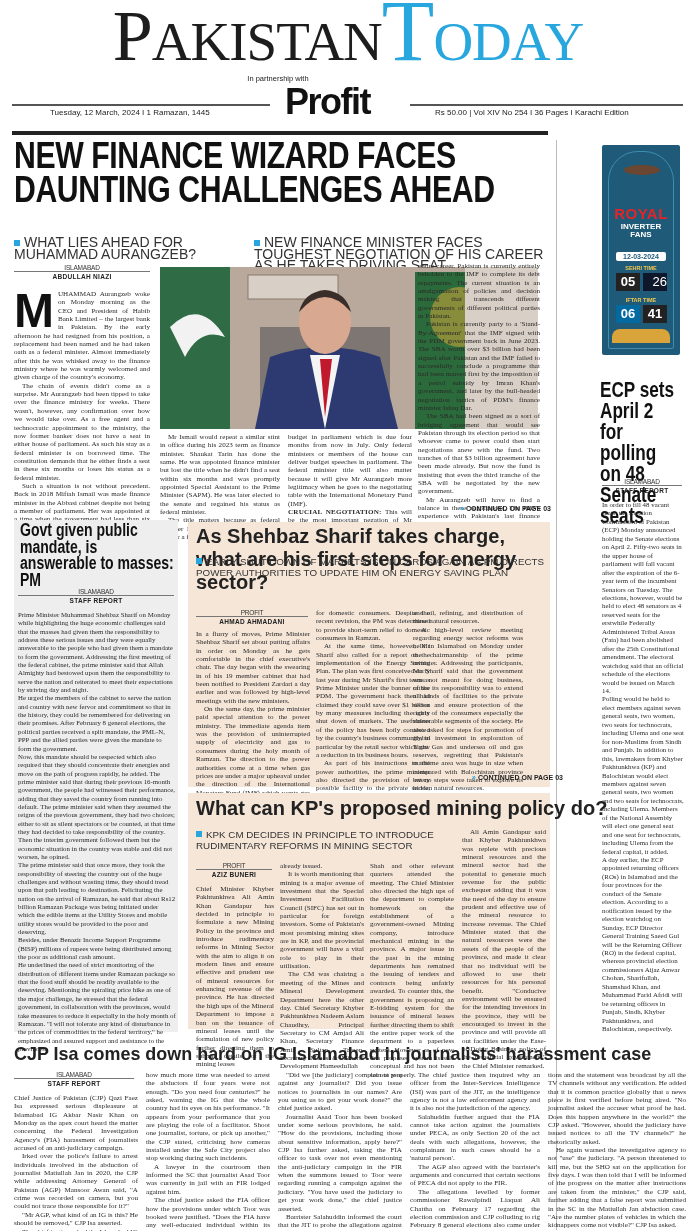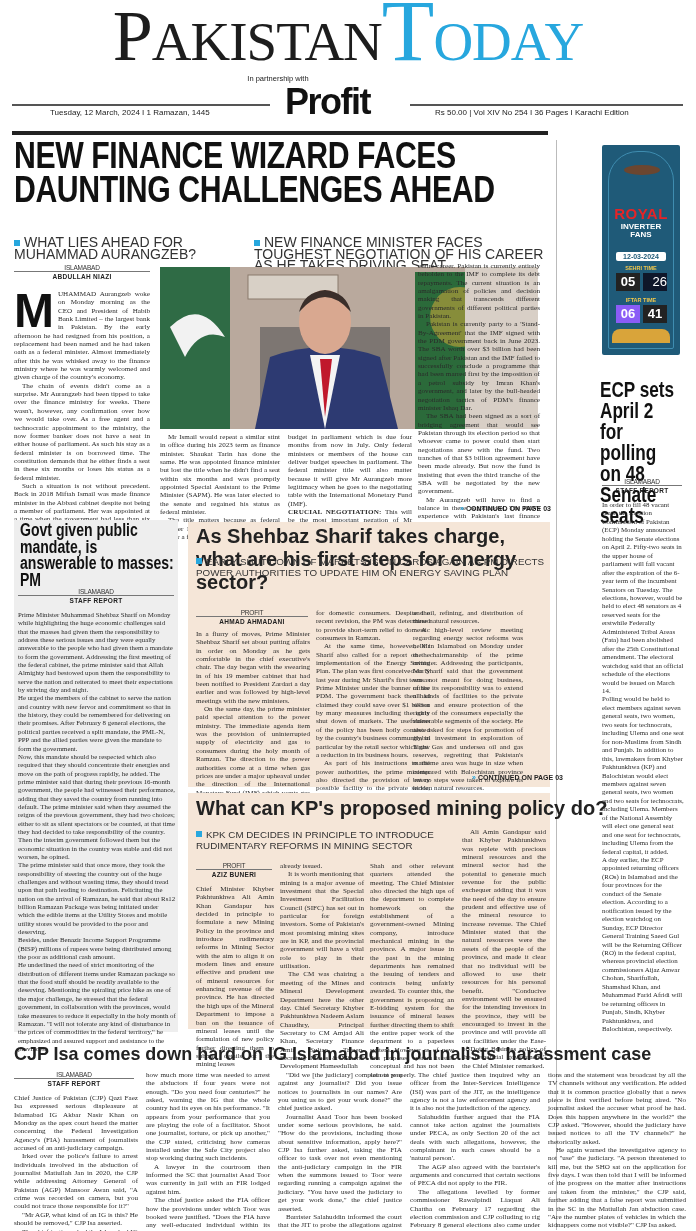--- a/index.html
+++ b/index.html
@@ -122,21 +122,21 @@
     <div>FANS</div>
   </div>
   <div class="sans" style="position:absolute;left:14px;top:107px;width:50px;text-align:center;font-weight:bold;font-size:7px;color:#1f5a78;background:#fff;border-radius:2px;line-height:9px">12-03-2024</div>
   <div class="sans" style="position:absolute;left:0;top:120px;width:78px;text-align:center;font-weight:bold;font-size:5.5px;color:#f3c84b">SEHRI TIME</div>
   <div style="position:absolute;left:14px;top:128px;display:flex;gap:3px">
     <div class="sans" style="width:24px;height:18px;background:#222;color:#fff;font-weight:bold;font-size:13px;text-align:center;line-height:18px">05</div>
     <div class="sans" style="width:24px;height:18px;background:#0f172a;color:#fff;font-weight:normal;font-size:13px;text-align:right;line-height:18px">26</div>
   </div>
   <div class="sans" style="position:absolute;left:0;top:152px;width:78px;text-align:center;font-weight:bold;font-size:5.5px;color:#f3c84b">IFTAR TIME</div>
   <div style="position:absolute;left:14px;top:160px;display:flex;gap:3px">
-    <div class="sans" style="width:24px;height:18px;background:#8b5cf6;color:#fff;font-weight:bold;font-size:13px;text-align:center;line-height:18px">06</div>
+    <div class="sans" style="width:24px;height:18px;background:#0369a1;color:#fff;font-weight:bold;font-size:13px;text-align:center;line-height:18px">06</div>
     <div class="sans" style="width:24px;height:18px;background:#222;color:#fff;font-weight:bold;font-size:13px;text-align:center;line-height:18px">41</div>
   </div>
   <div style="position:absolute;left:10px;top:184px;width:58px;height:14px;background:#d9a43a;border-radius:8px 8px 0 0"></div>
 </div>
 
 <div class="abs condensed-head" style="left:600px;top:379px;font-size:22px;line-height:21px">
   <div style="width:100px;white-space:normal">ECP sets April 2 for polling on 48 Senate seats</div>
 </div>
 <div class="col" style="left:602px;top:478px;width:80px">
   <div class="byline-place">ISLAMABAD</div>

